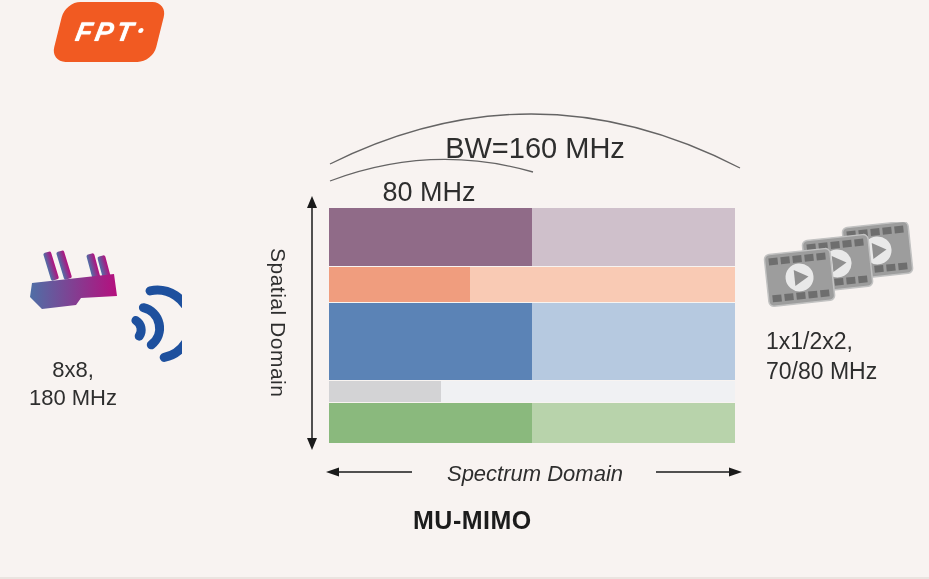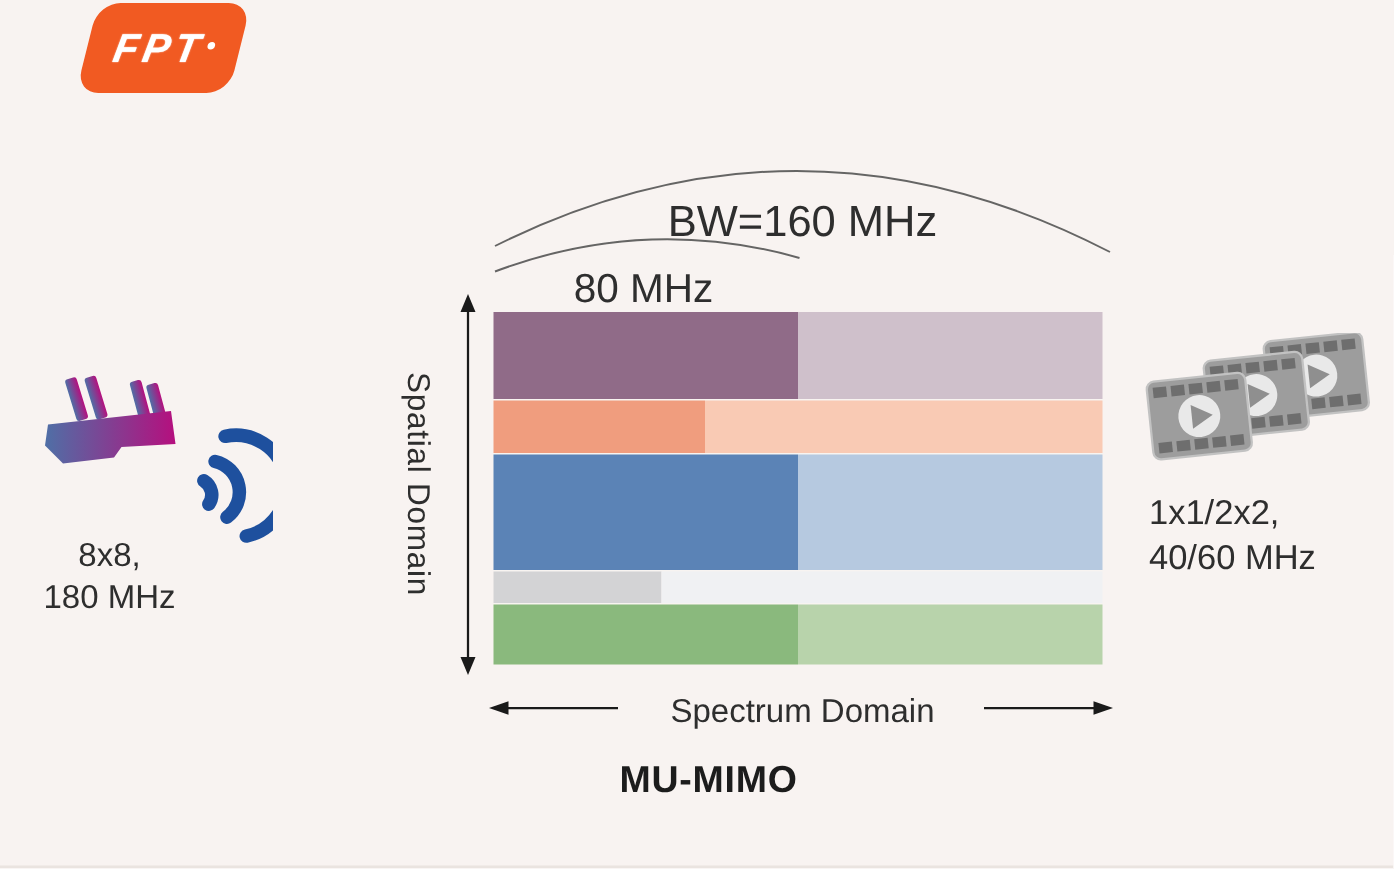--- a/index.html
+++ b/index.html
@@ -47,21 +47,21 @@
   
   .spatial-arrow-svg{position:absolute;left:303px;top:196px;}
   .spatial-label{
     position:absolute;left:266px;top:227px;height:192px;
     writing-mode:vertical-rl;
     font-size:21px;letter-spacing:.5px;
     display:flex;align-items:center;justify-content:center;
   }
   .spec-arrow-left{position:absolute;left:326px;top:465px;}
   .spec-arrow-right{position:absolute;left:656px;top:465px;}
-  .spectrum-label{position:absolute;left:413px;top:461px;width:244px;text-align:center;font-size:22px;}
+  .spectrum-label{position:absolute;left:413px;top:461px;width:244px;text-align:center;font-size:22px;font-style:italic;}
 
   
   .grid{
     position:absolute;left:329px;top:208px;width:406px;height:235px;
     display:flex;flex-direction:column;
   }
   .grid-row{display:flex;width:100%;box-sizing:border-box;}
   .grid-row + .grid-row{border-top:1px solid rgba(248,243,241,.7);}
   .cell{height:100%;}
 
@@ -181,17 +181,17 @@
         <path d="M 28 18 L 42 26 L 28 34 Z" fill="#8f8f8f"></path>
       </g>
     </defs>
     <use href="#filmframe" transform="translate(86,6) rotate(-6)"></use>
     <use href="#filmframe" transform="translate(46,19) rotate(-6)"></use>
     <use href="#filmframe" transform="translate(8,33) rotate(-6)"></use>
   </svg>
 
   <div class="rx-label">
     <div>1x1/2x2,</div>
-    <div>40/60 MHz</div>
+    <div>70/80 MHz</div>
   </div>
 
   <div class="bottom-edge"></div>
 </div>
 
 </body></html>

